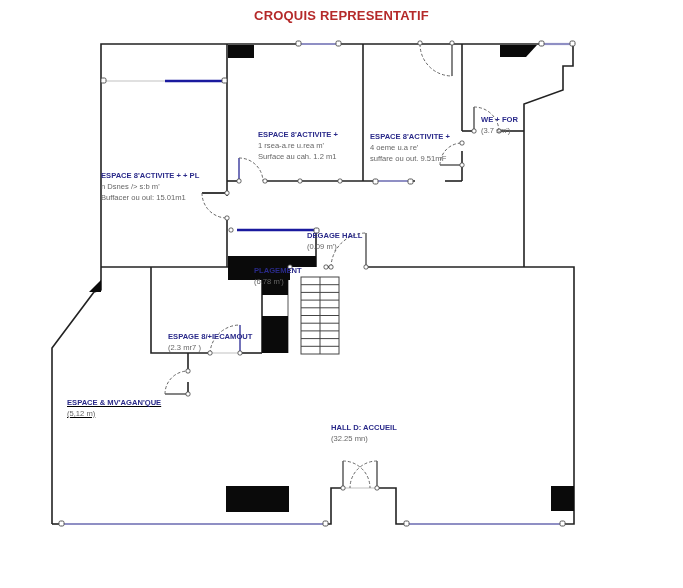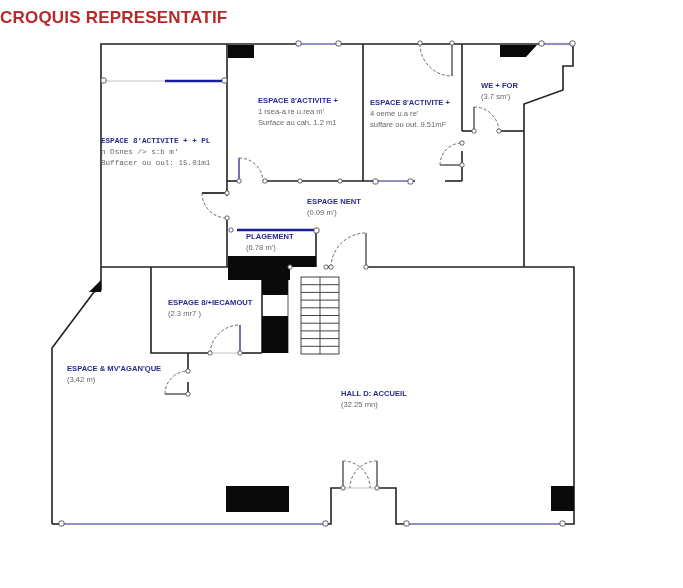--- a/index.html
+++ b/index.html
@@ -1,29 +1,29 @@
 <!DOCTYPE html>
 <html><head>
   <meta charset="utf-8">
   <style>
     html, body { margin: 0; padding: 0; background: #ffffff; }
     body { width: 683px; height: 588px; position: relative; overflow: hidden; font-family: "Liberation Sans", sans-serif; }
-    .title { position: absolute; top: 8px; left: 0; width: 683px; text-align: left; color: #b52a2a; font-weight: bold; font-size: 17px; letter-spacing: 0.2px; }
+    .title { position: absolute; top: 8px; left: 0; width: 683px; text-align: center; color: #b52a2a; font-weight: bold; font-size: 13px; letter-spacing: 0.2px; }
     svg.plan { position: absolute; left: 0; top: 0; }
     .wall { stroke: #222; stroke-width: 1.6; fill: none; }
     .wall-thin { stroke: #555; stroke-width: 1; fill: none; }
     .win { stroke: #8f8fc4; stroke-width: 2.2; fill: none; }
     .win-light { stroke: #d6d6d6; stroke-width: 1.5; fill: none; }
     .win-blue { stroke: #1a1a9e; stroke-width: 2.4; fill: none; }
     .node { fill: #fff; stroke: #555; stroke-width: 1; }
     .arc { stroke: #666; stroke-width: 1; fill: none; stroke-dasharray: 3 2; }
     .leaf { stroke: #333; stroke-width: 1.2; fill: none; }
     .leaf-blue { stroke: #5050a8; stroke-width: 1.6; fill: none; }
     .solid { fill: #0a0a0a; }
-    .label { position: absolute; font-size: 7.6px; line-height: 11px; white-space: nowrap; }
+    .label { position: absolute; font-size: 7.6px; line-height: 11px; white-space: nowrap; margin-top: 34px; }
     .label .name { color: #2a2a8a; font-weight: bold; display: block; }
     .label .sub { color: #666; display: block; }
   </style>
 </head>
 <body>
 
 <div class="title">CROQUIS REPRESENTATIF</div>
 
 <svg class="plan" width="683" height="588" viewBox="0 0 683 588">
 
@@ -179,21 +179,21 @@
     <rect class="node" x="186" y="392" width="4" height="4" rx="1.5"></rect>
     <rect class="node" x="341" y="486" width="4" height="4" rx="1.5"></rect>
     <rect class="node" x="375" y="486" width="4" height="4" rx="1.5"></rect>
     <rect class="node" x="59" y="521" width="5" height="5" rx="1.5"></rect>
     <rect class="node" x="323" y="521" width="5" height="5" rx="1.5"></rect>
     <rect class="node" x="404" y="521" width="5" height="5" rx="1.5"></rect>
     <rect class="node" x="560" y="521" width="5" height="5" rx="1.5"></rect>
   </g>
 </svg>
 
-<div class="label" style="left:101px; top:136px;font-family:Liberation Mono, monospace;">
+<div class="label" style="left:101px; top:136px;">
   <span class="name">ESPACE 8'ACTIVITE + + PL</span>
   <span class="sub">n Dsnes /&gt; s:b m'</span>
   <span class="sub">Buffacer ou oul: 15.01m1</span>
 </div>
 
 <div class="label" style="left:258px; top:95px;">
   <span class="name">ESPACE 8'ACTIVITE +</span>
   <span class="sub">1 rsea-a.re u.rea m'</span>
   <span class="sub">Surface au cah. 1.2 m1</span>
 </div>
@@ -203,35 +203,35 @@
   <span class="sub">4 oeme u.a re'</span>
   <span class="sub">suffare ou out. 9.51mF</span>
 </div>
 
 <div class="label" style="left:481px; top:80px;">
   <span class="name">WE + FOR</span>
   <span class="sub">(3.7 sm')</span>
 </div>
 
 <div class="label" style="left:307px; top:196px;">
-  <span class="name">ESPAGE NENT</span>
+  <span class="name">DEGAGE HALL</span>
   <span class="sub">(0.09 m')</span>
 </div>
 
-<div class="label" style="left:246px; top:231px;">
+<div class="label" style="left:254px; top:231px;">
   <span class="name">PLAGEMENT</span>
   <span class="sub">(6.78 m')</span>
 </div>
 
 <div class="label" style="left:168px; top:297px;">
   <span class="name">ESPAGE 8/+IECAMOUT</span>
   <span class="sub">(2.3 mr7 )</span>
 </div>
 
-<div class="label" style="left:67px; top:363px;">
+<div class="label" style="left:67px; top:363px;text-decoration:underline;">
   <span class="name">ESPACE &amp; MV'AGAN'QUE</span>
-  <span class="sub">(3,42 m)</span>
-</div>
-
-<div class="label" style="left:341px; top:388px;">
+  <span class="sub">(5,12 m)</span>
+</div>
+
+<div class="label" style="left:331px; top:388px;">
   <span class="name">HALL D: ACCUEIL</span>
   <span class="sub">(32.25 mn)</span>
 </div>
 
 </body></html>

